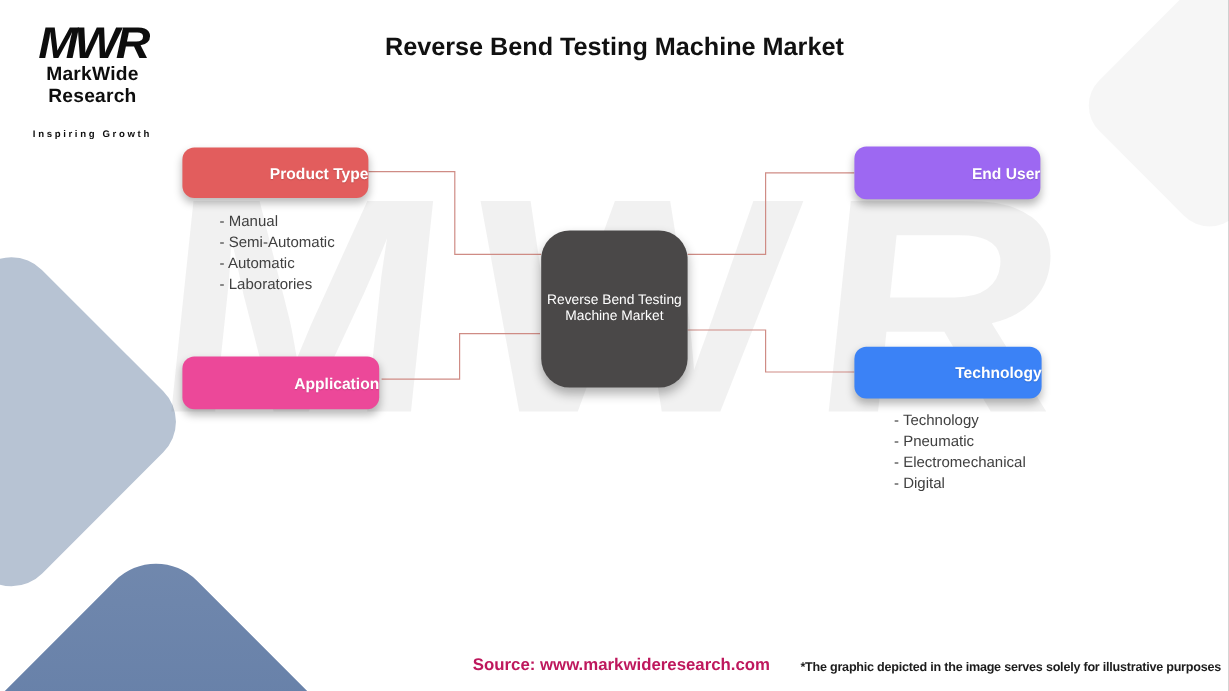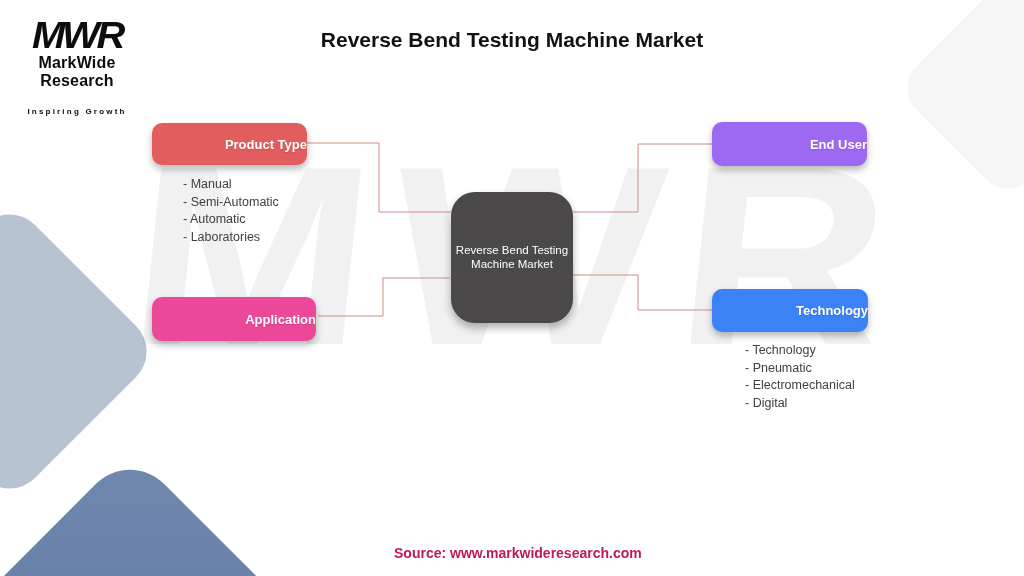--- a/index.html
+++ b/index.html
@@ -146,14 +146,15 @@
     <div>- Laboratories</div>
   </div>
   <div class="item-list list-technology">
     <div>- Technology</div>
     <div>- Pneumatic</div>
     <div>- Electromechanical</div>
     <div>- Digital</div>
   </div>
 
   <div class="source-text">Source: www.markwideresearch.com</div>
+  <div class="disclaimer-text">*The graphic depicted in the image serves solely for illustrative purposes</div>
 
 </div>
 
 </body></html>

